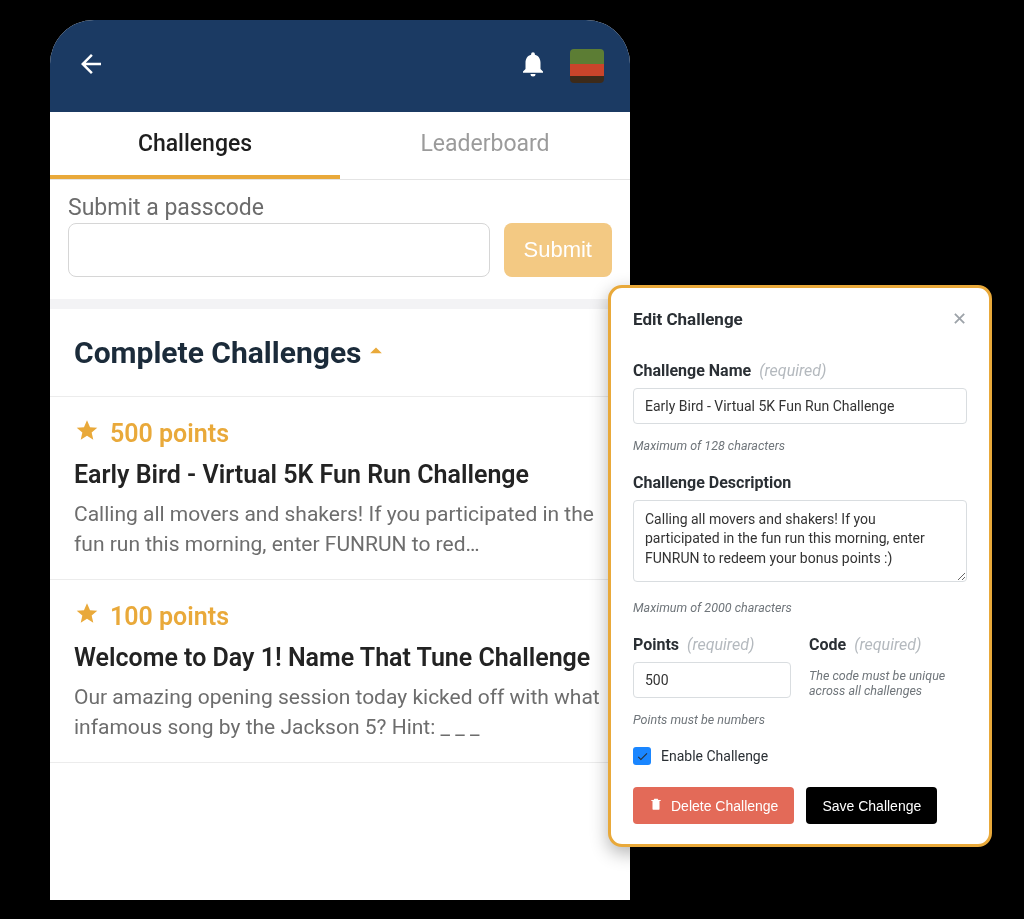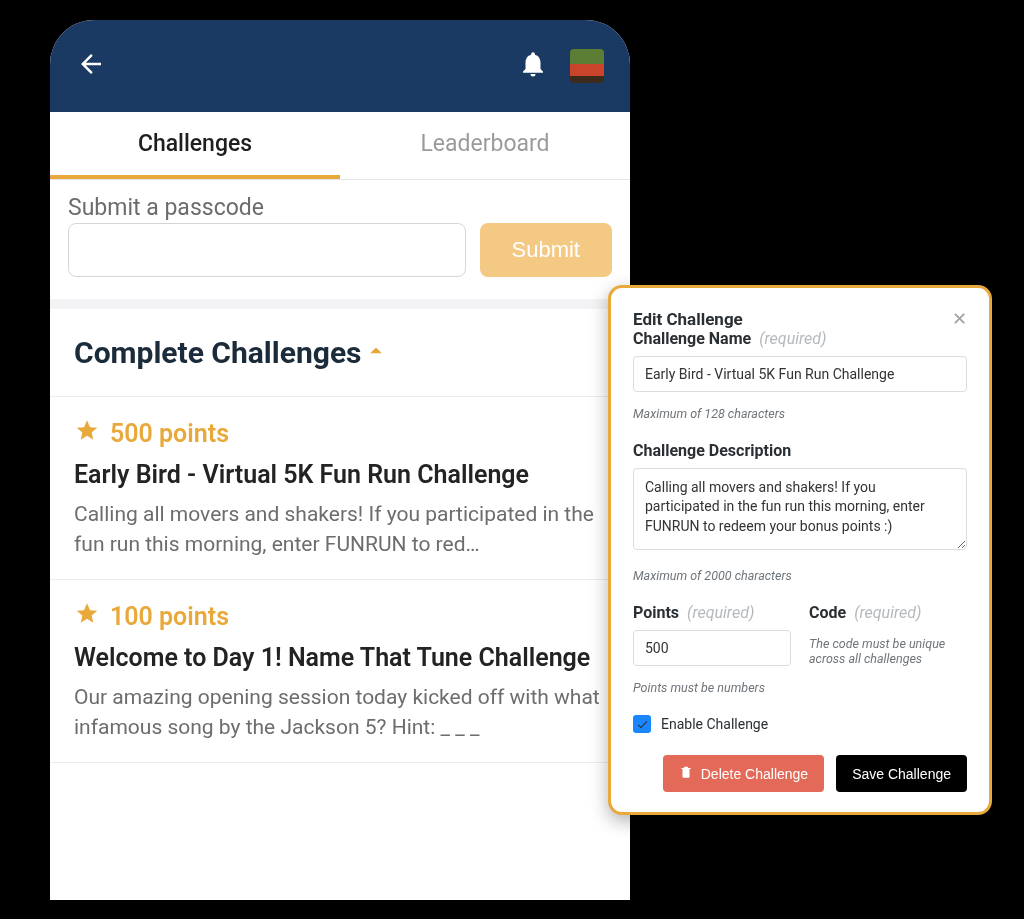--- a/index.html
+++ b/index.html
@@ -71,21 +71,21 @@
   .passcode-input {
     flex: 1;
     height: 54px;
     border: 1px solid #d6d6d6;
     border-radius: 8px;
     padding: 0 12px;
     font-size: 18px;
   }
   .passcode-btn {
     height: 54px;
-    padding: 0 32px;
+    padding: 0 20px;
     border: none;
     border-radius: 8px;
     background: #f3c983;
     color: #fff;
     font-size: 22px;
     cursor: pointer;
   }
 
   .separator { height: 10px; background:#f3f3f5; }
 
@@ -135,20 +135,21 @@
     top: 285px;
     width: 384px;
     background:#fff;
     border: 3px solid #e9a93a;
     border-radius: 14px;
     padding: 20px 22px;
     box-shadow: 0 6px 18px rgba(0,0,0,.3);
   }
   .panel-header {
     display:flex; align-items:center; justify-content:space-between;
+    margin-bottom: 32px;
   }
   .panel-header .ptitle {
     font-size: 17px;
     font-weight: 700;
     color:#2a2f34;
   }
   .panel-header .close {
     color:#9da3a9; font-size:18px; cursor:pointer;
   }
 
@@ -191,21 +192,21 @@
     font-size: 14px;
     color:#2a2f34;
   }
   .cbx {
     width:18px; height:18px; border-radius:3px;
     background:#1a86ff;
     display:flex; align-items:center; justify-content:center;
   }
 
   .panel-footer {
-    display:flex; justify-content:flex-end; gap:12px;
+    display:flex; justify-content:flex-start; gap:12px;
   }
   .btn {
     border:none; border-radius:4px;
     padding: 10px 16px;
     font-size: 14px;
     font-weight: 500;
     color:#fff;
     cursor:pointer;
     display:flex; align-items:center; gap:8px;
   }

